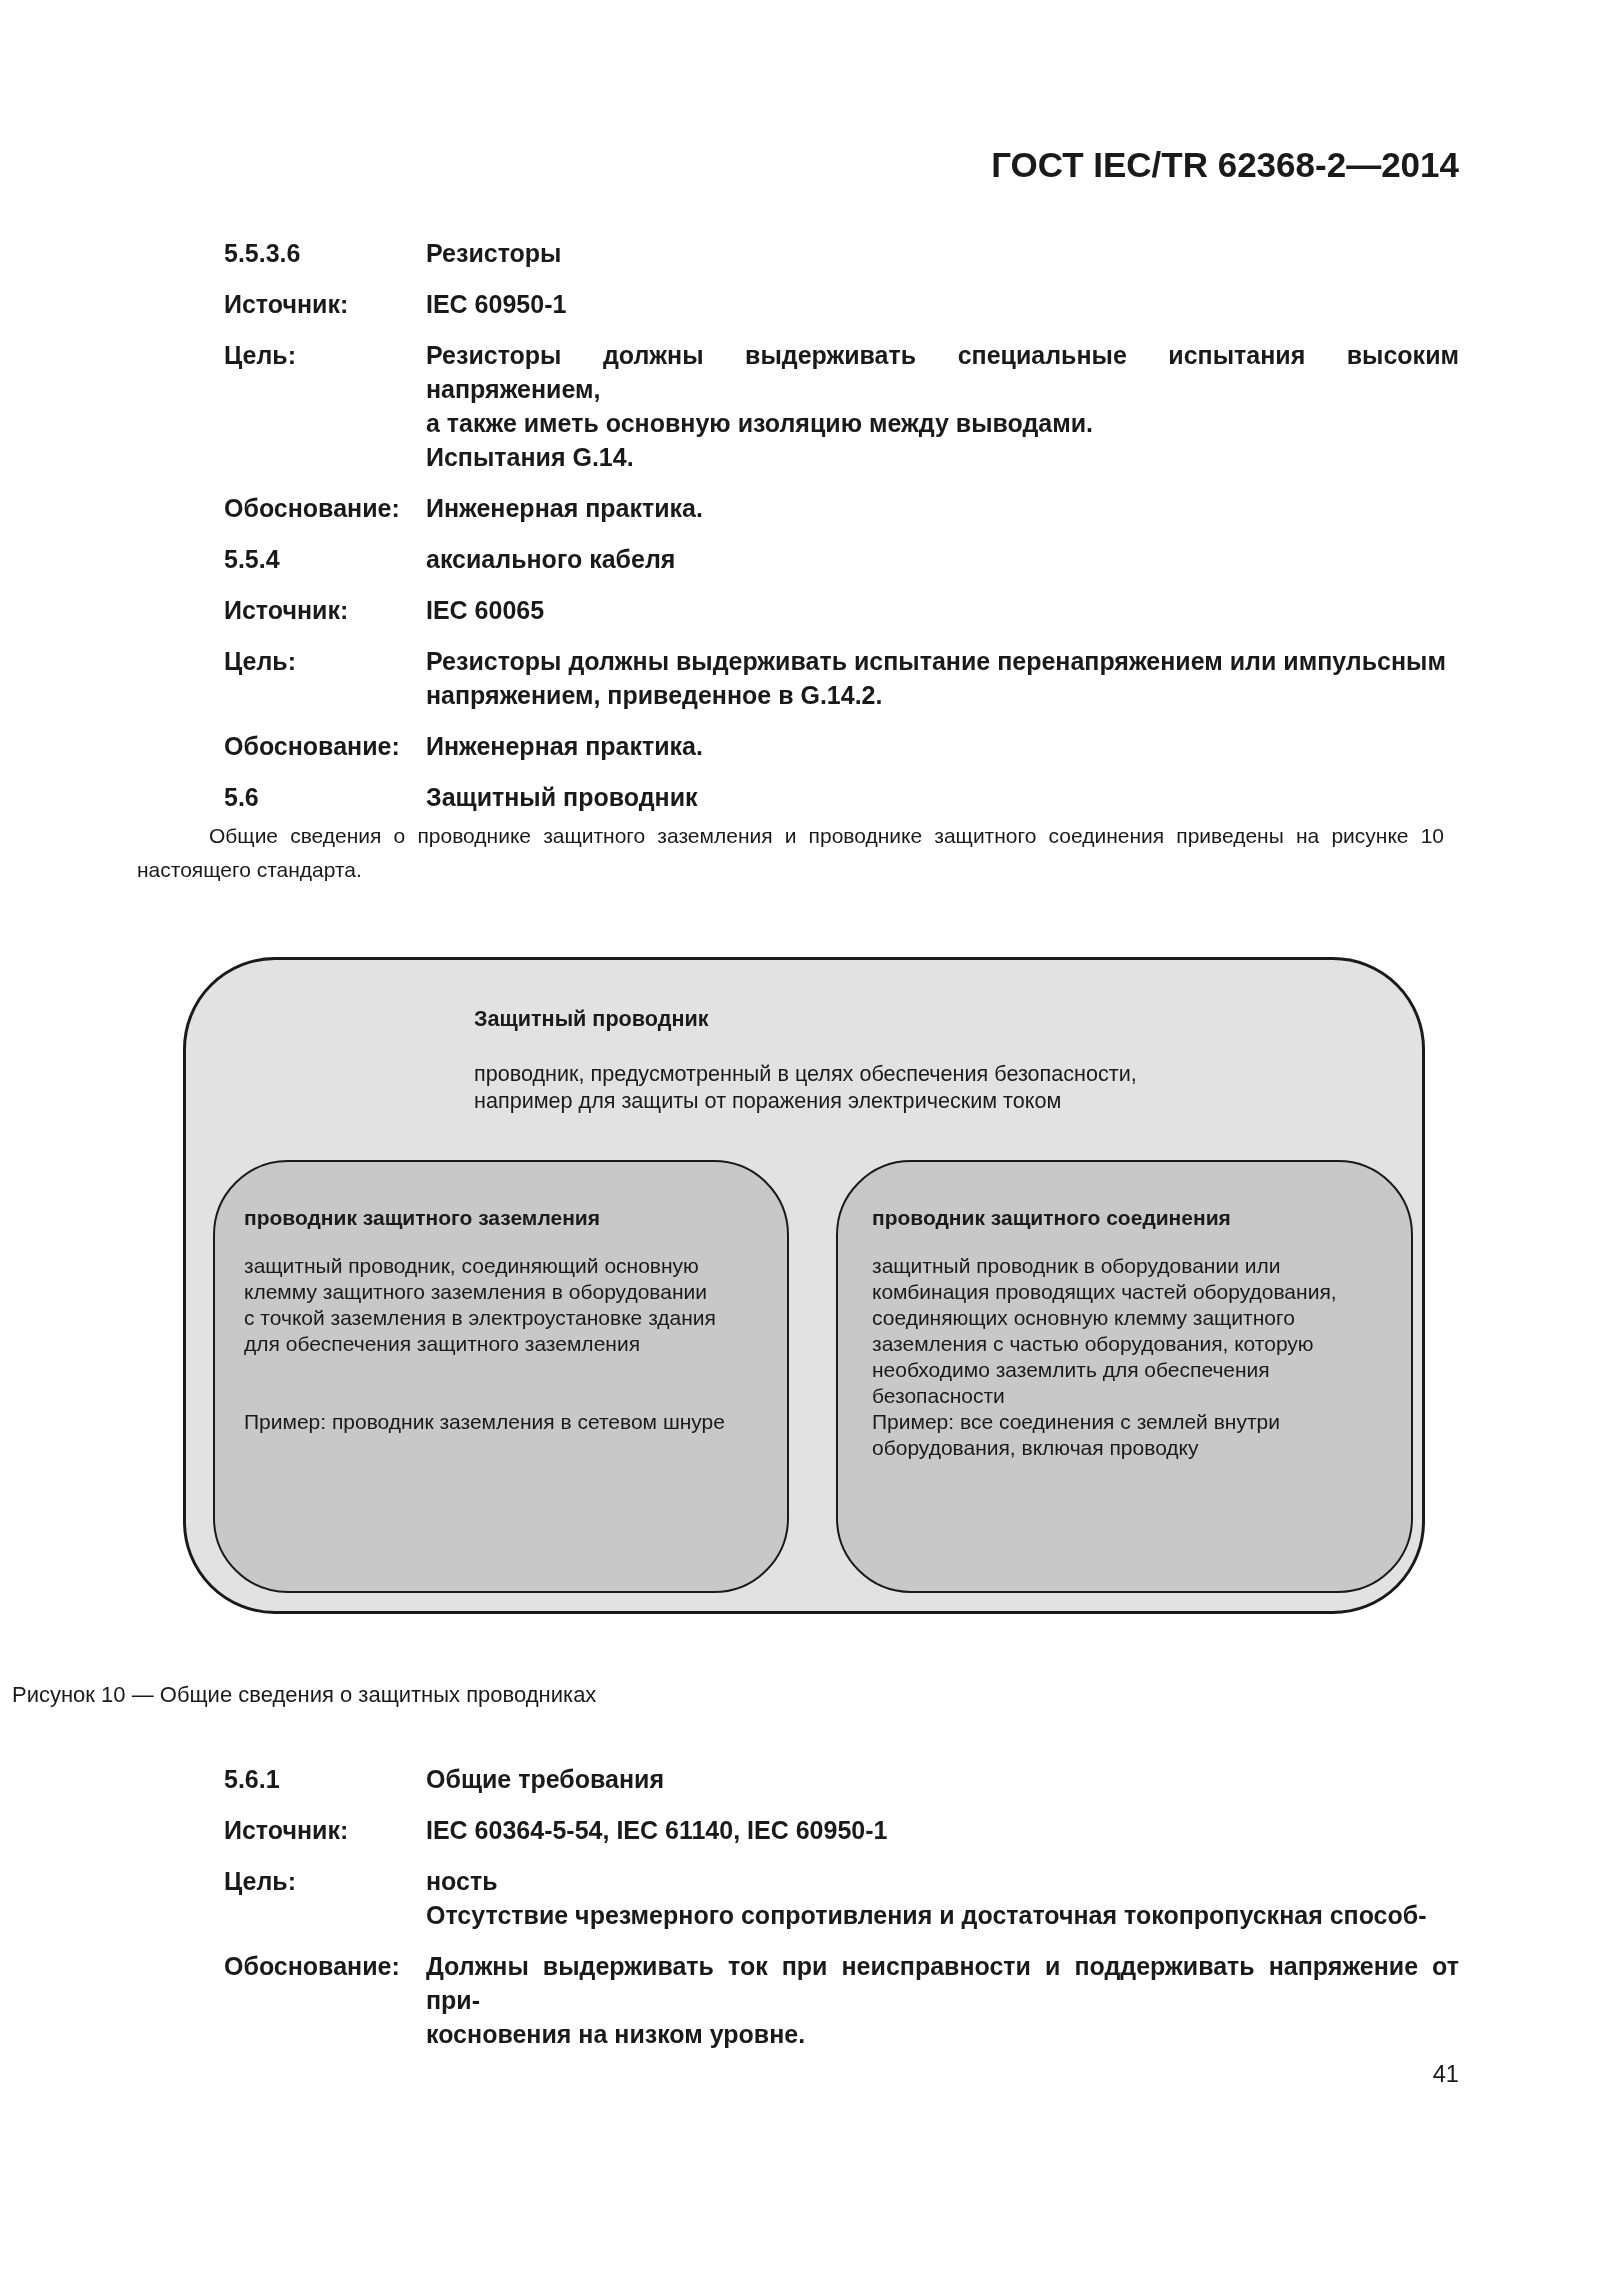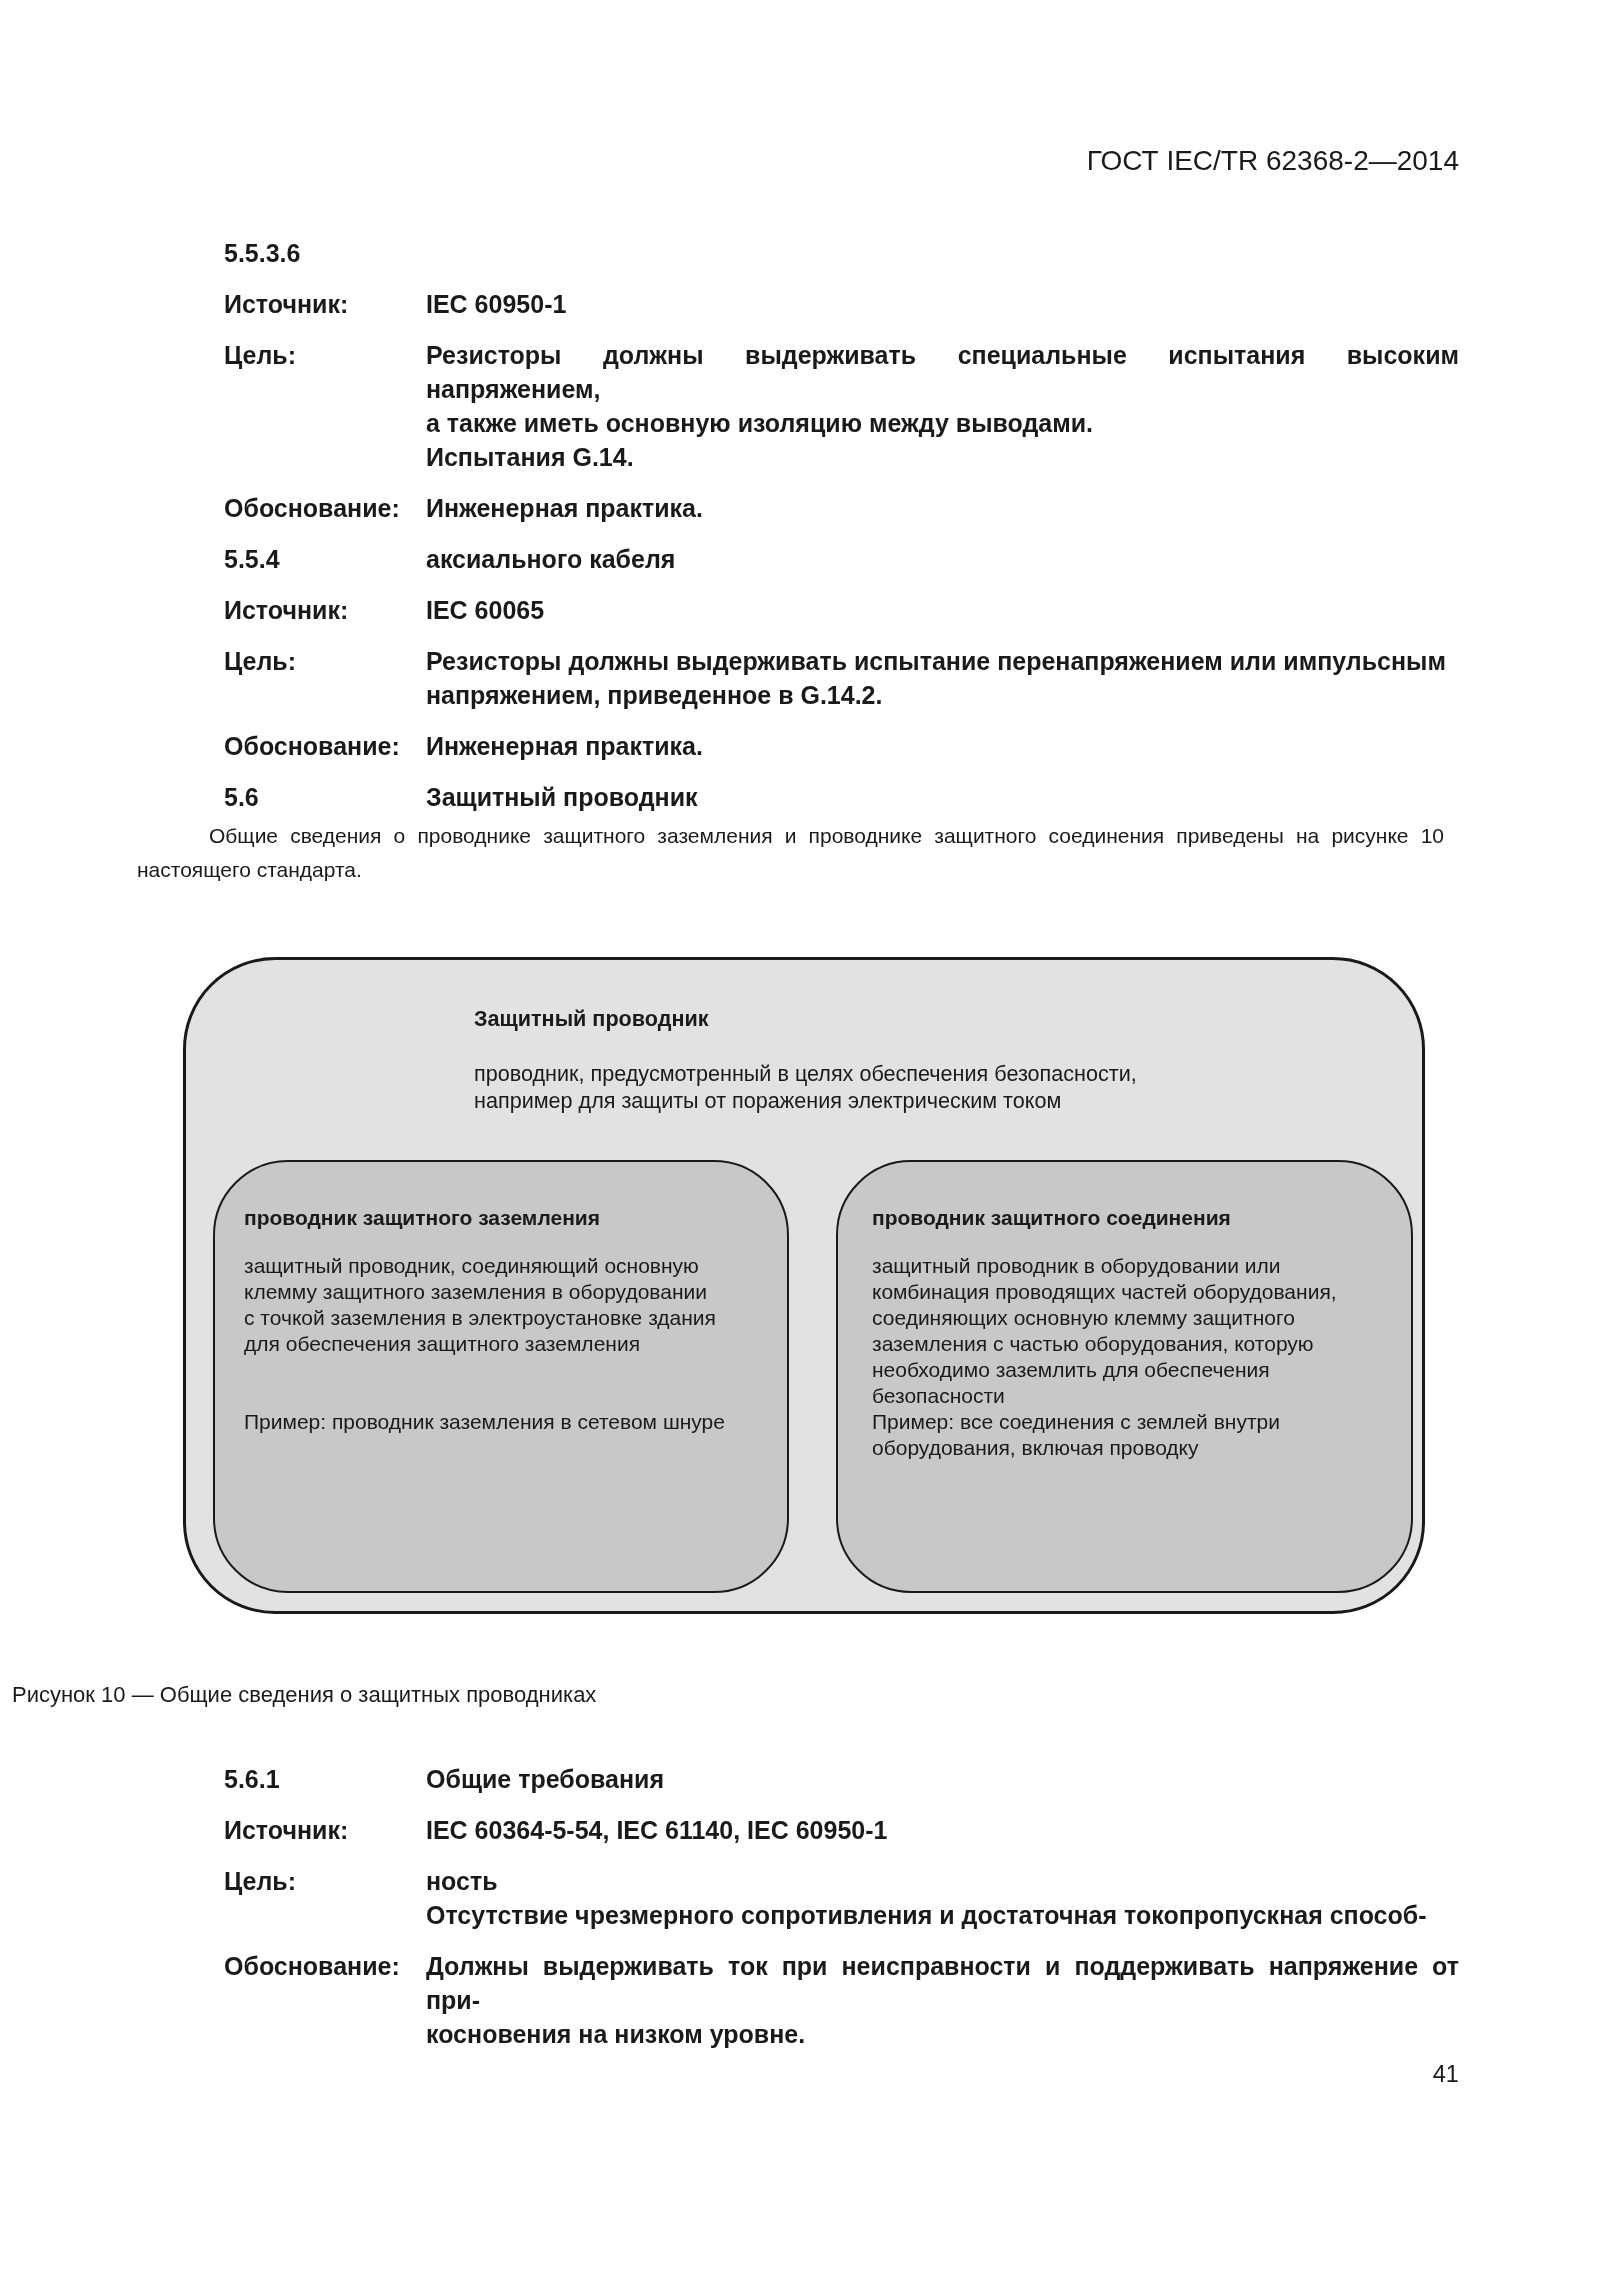--- a/index.html
+++ b/index.html
@@ -1,18 +1,18 @@
 <!DOCTYPE html>
 <html style="font-size:10.5px"><head>
 <meta charset="utf-8">
 <style>
   html, body { margin: 0; padding: 0; background: #ffffff; }
   body { width: 1623px; height: 2295px; position: relative; overflow: hidden;
          font-family: "Liberation Sans", sans-serif; color: #1a1a1a; }
-  .header { position: absolute; top: 145px; right: 164px; font-size: 28px; font-weight: normal; letter-spacing: 0; }
+  .header { position: absolute; top: 145px; right: 164px; font-size: 35px; font-weight: bold; letter-spacing: 0; }
   .content { position: absolute; left: 224px; top: 236px; width: 1235px; font-size: 25px; line-height: 34px; }
   .row { display: flex; margin-bottom: 17px; font-weight: bold; }
   .row .lbl { width: 202px; flex: none; }
   .row .val { flex: 1; text-align: justify; }
   .row.heading { font-weight: bold; }
   .line { display: block; }
   .para { position: absolute; left: 137px; top: 819px; width: 1307px; font-size: 21px; line-height: 34px; text-align: justify; text-indent: 72px; }
 
   .outer { position: absolute; left: 183px; top: 957px; width: 1242px; height: 657px;
            background: #e2e2e2; border: 3.3px solid #1a1a1a; border-radius: 92px; box-sizing: border-box; }
@@ -29,20 +29,21 @@
   .pagenum { position: absolute; right: 164px; top: 2061px; font-size: 23.6px; }
 </style>
 </head>
 <body>
 
 <div class="header">ГОСТ IEC/TR 62368-2—2014</div>
 
 <div class="content">
   <div class="row heading">
     <span class="lbl">5.5.3.6</span>
+    <span class="val">Резисторы</span>
   </div>
   <div class="row">
     <span class="lbl">Источник:</span>
     <span class="val">IEC 60950-1</span>
   </div>
   <div class="row">
     <span class="lbl">Цель:</span>
     <span class="val">
       <span class="line">Резисторы должны выдерживать специальные испытания высоким напряжением,</span>
       <span class="line">а также иметь основную изоляцию между выводами.</span>

